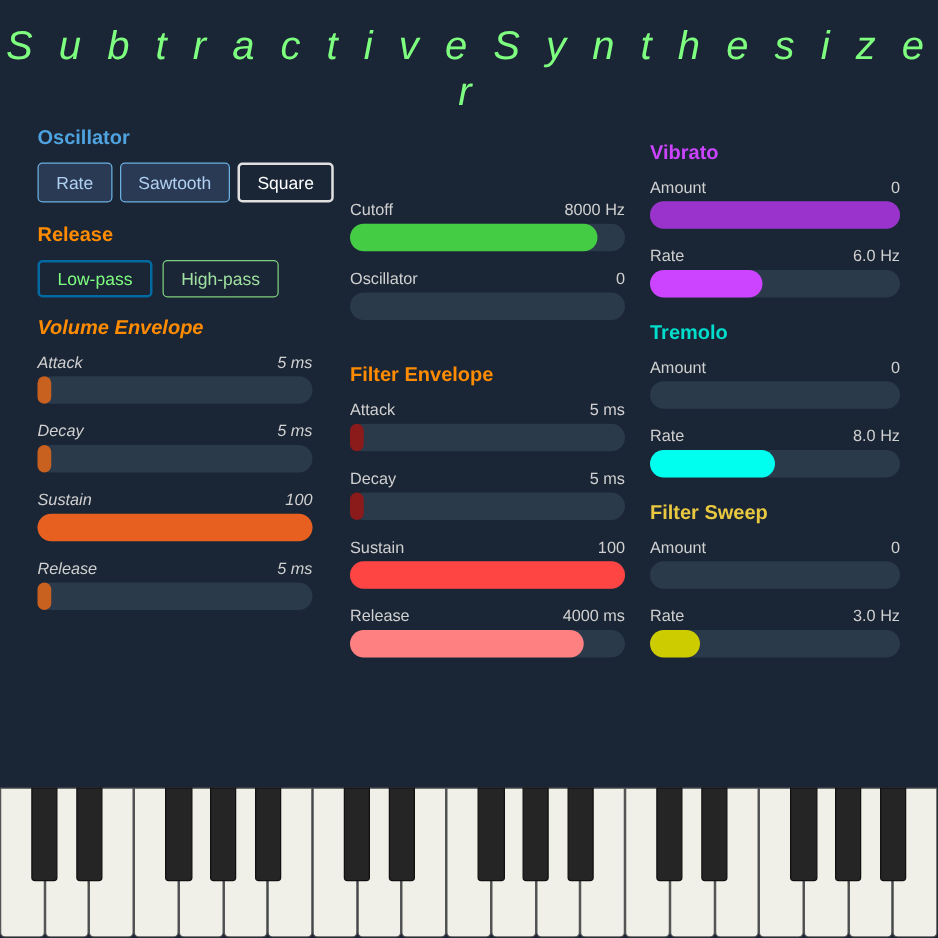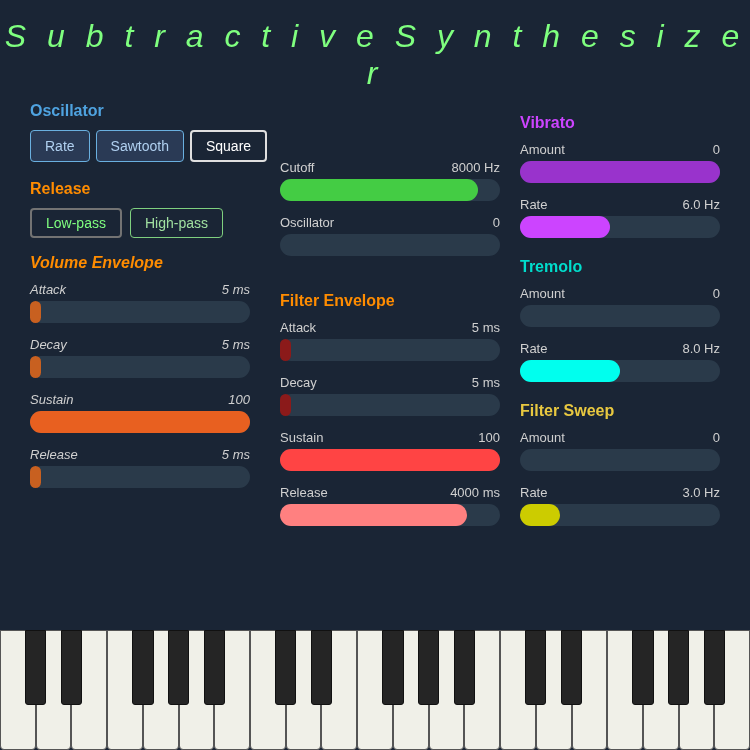--- a/index.html
+++ b/index.html
@@ -106,21 +106,21 @@
       border: 1.5px solid #7fd07f;
       background: #1a2535;
       color: #a0e0a0;
       border-radius: 4px;
       cursor: pointer;
       font-size: 14px;
     }
 
     .filter-btn.active {
       background: #1a2535;
-      border: 2px solid #737373;
+      border: 2px solid #0369a1;
       color: #7fff7f;
     }
 
     
     .slider-group {
       margin-bottom: 14px;
     }
 
     .slider-label-row {
       display: flex;

